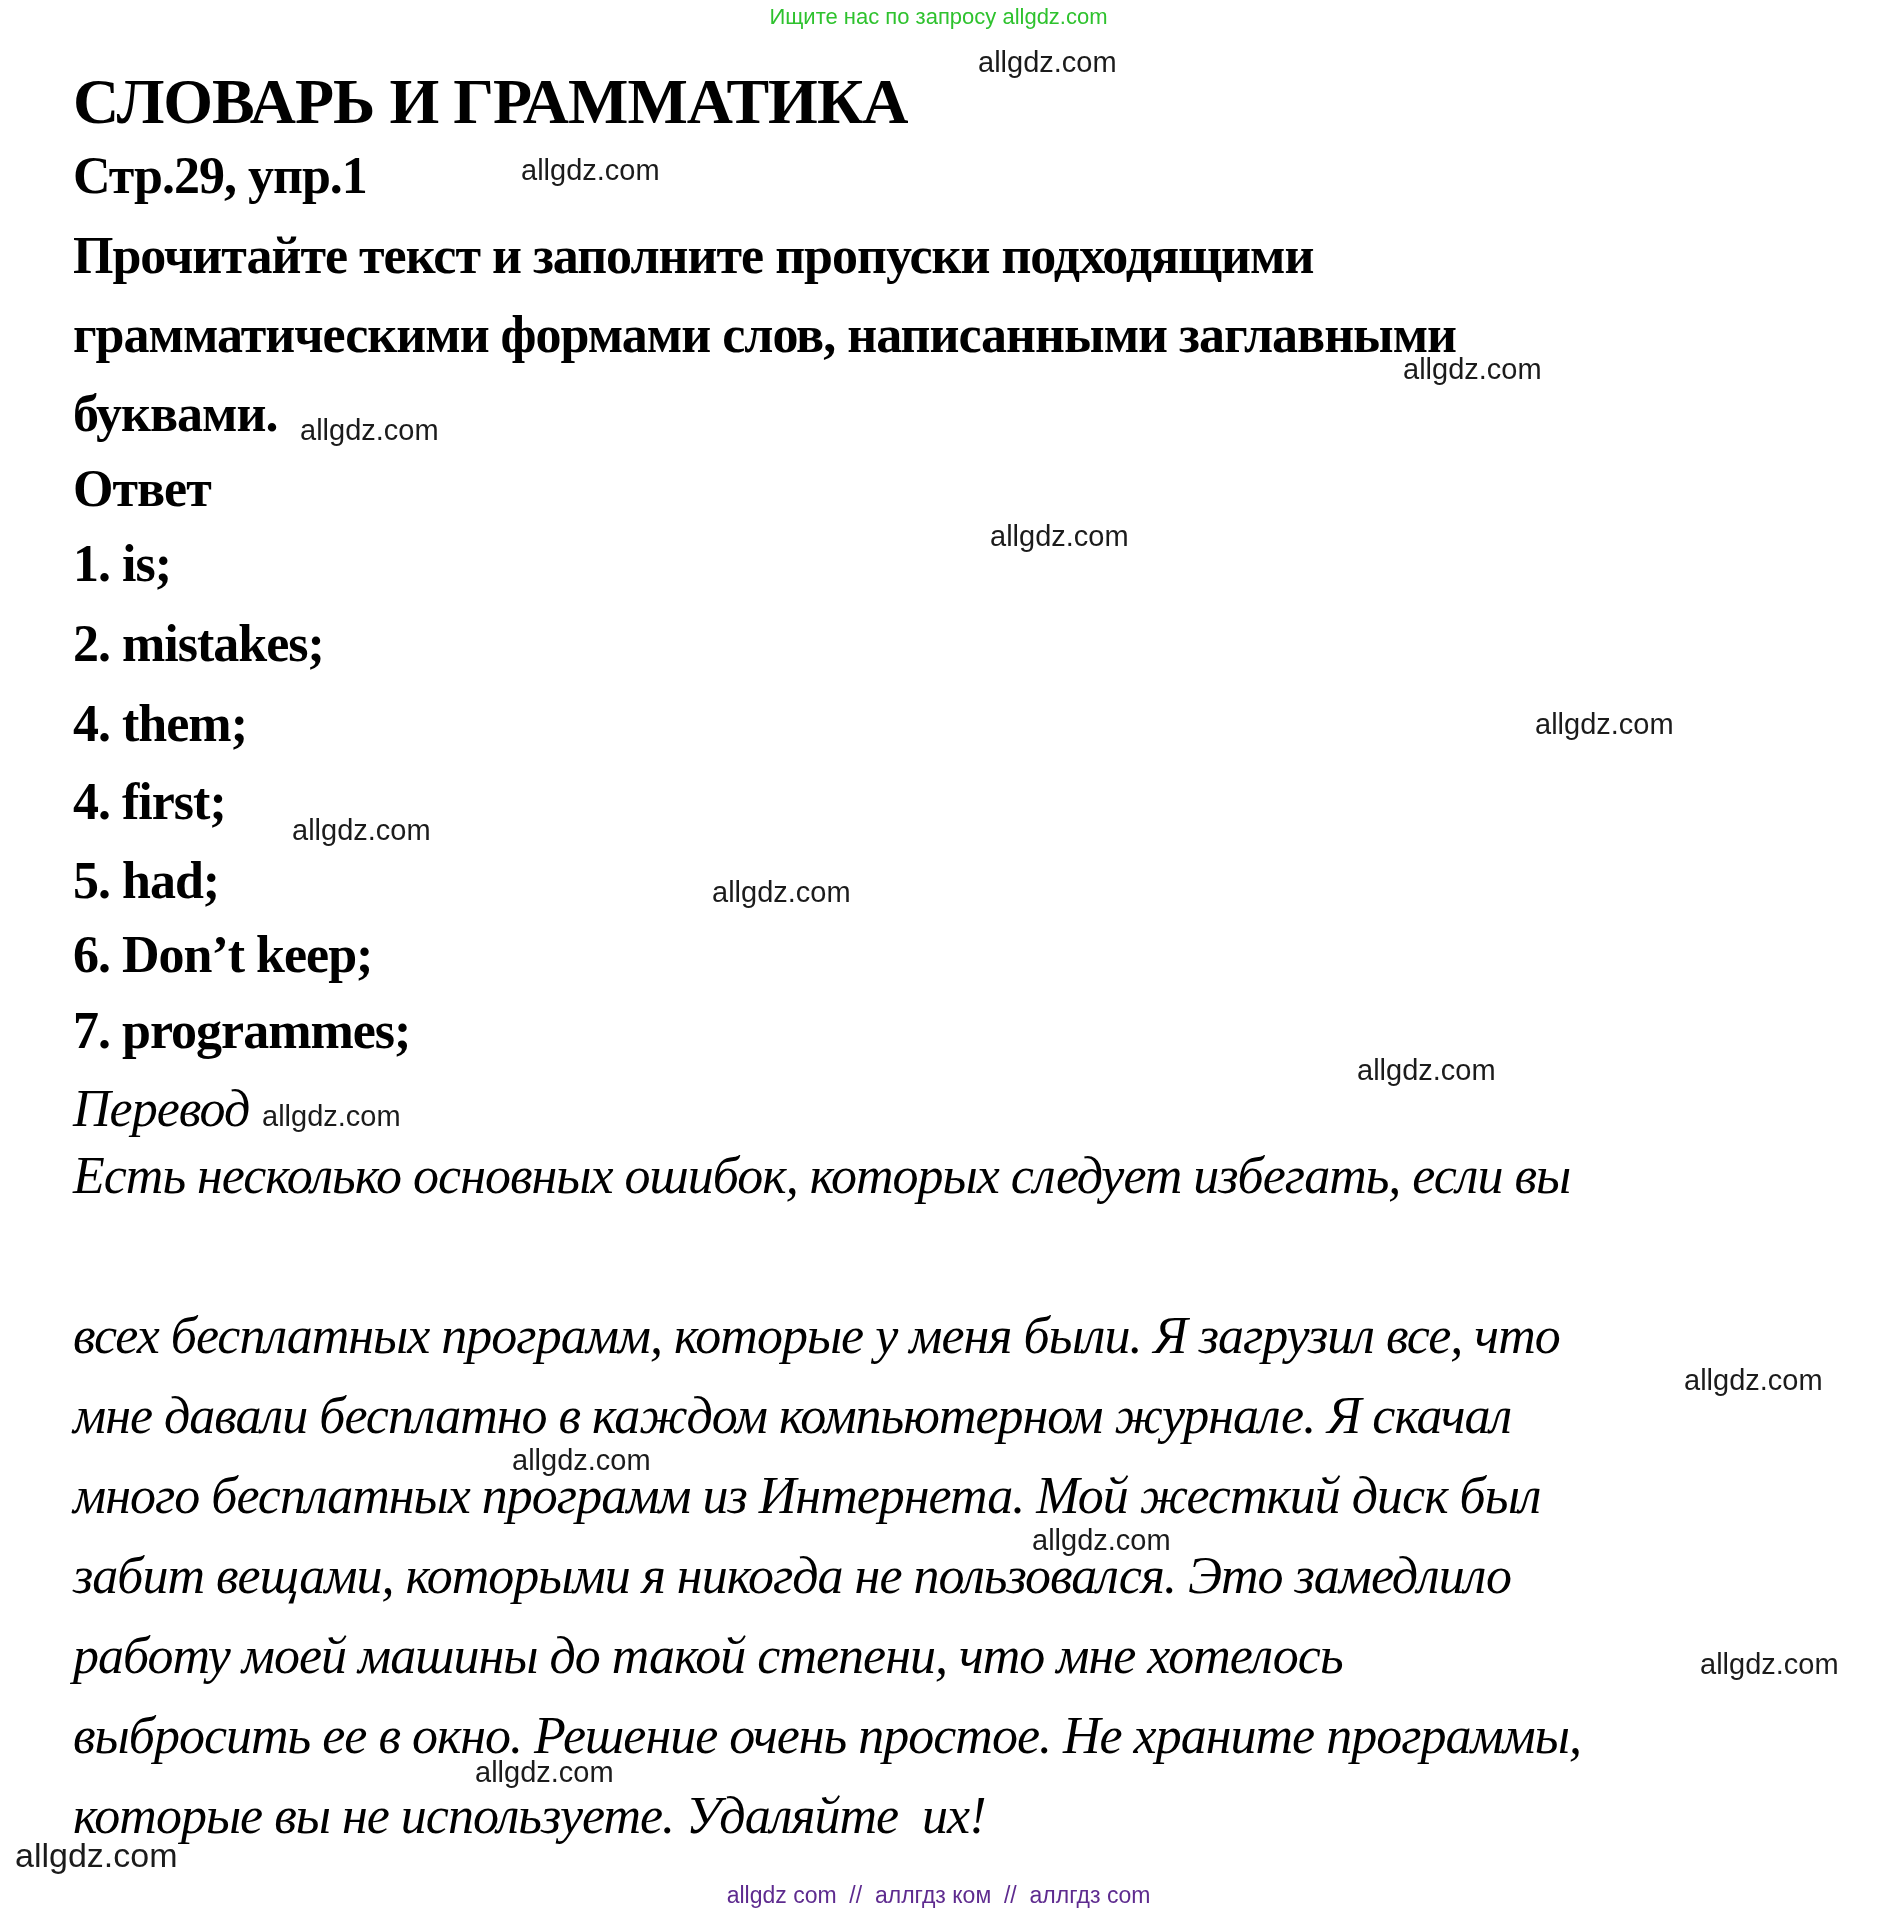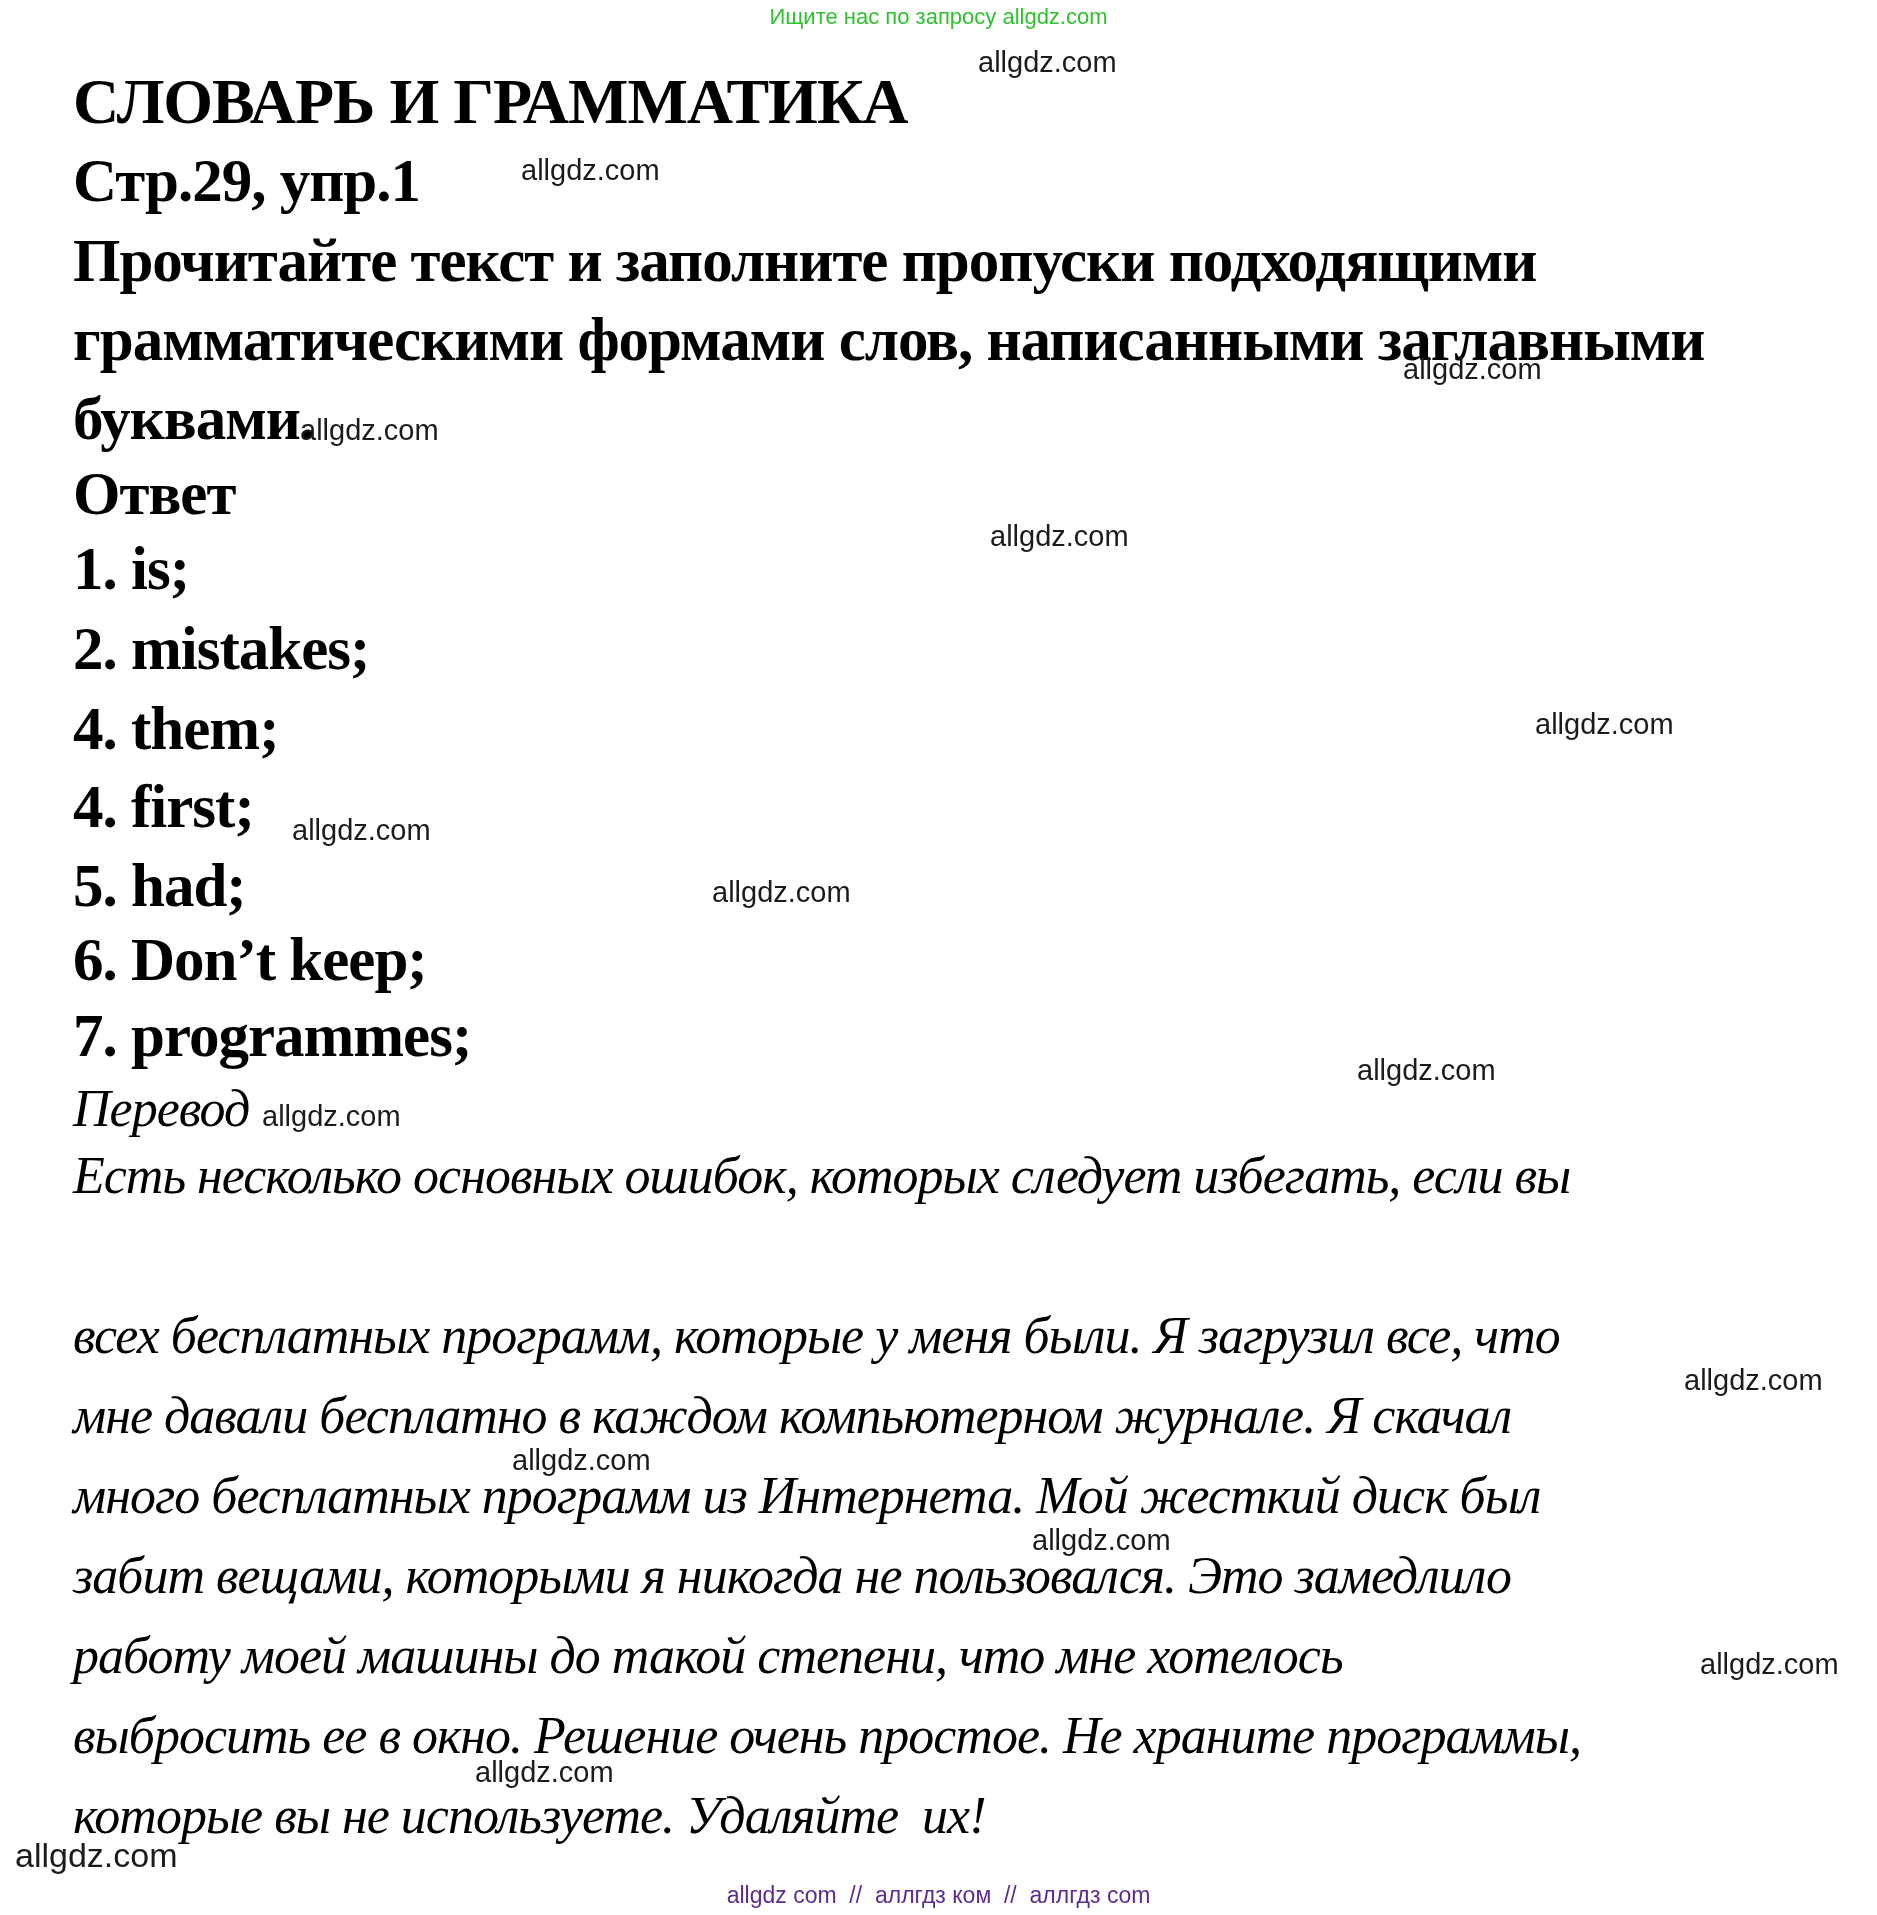--- a/index.html
+++ b/index.html
@@ -22,21 +22,21 @@
 
   
   .ln {
     position: absolute;
     left: 37px;
     white-space: pre;
     line-height: 1;
     color: var(--ink);
     margin-left: 36px;
   }
-  .bold  { font-weight: bold; font-size: 61px; letter-spacing: -1px; }
+  .bold  { font-weight: bold; font-size: 52px; letter-spacing: -1px; }
   .heading { font-weight: bold; font-size: 64px; letter-spacing: -1px; }
   .italic {
     font-style: italic;
     font-size: 52px;
     letter-spacing: -1px;
   }
 
   
   .wm {
     position: absolute;

